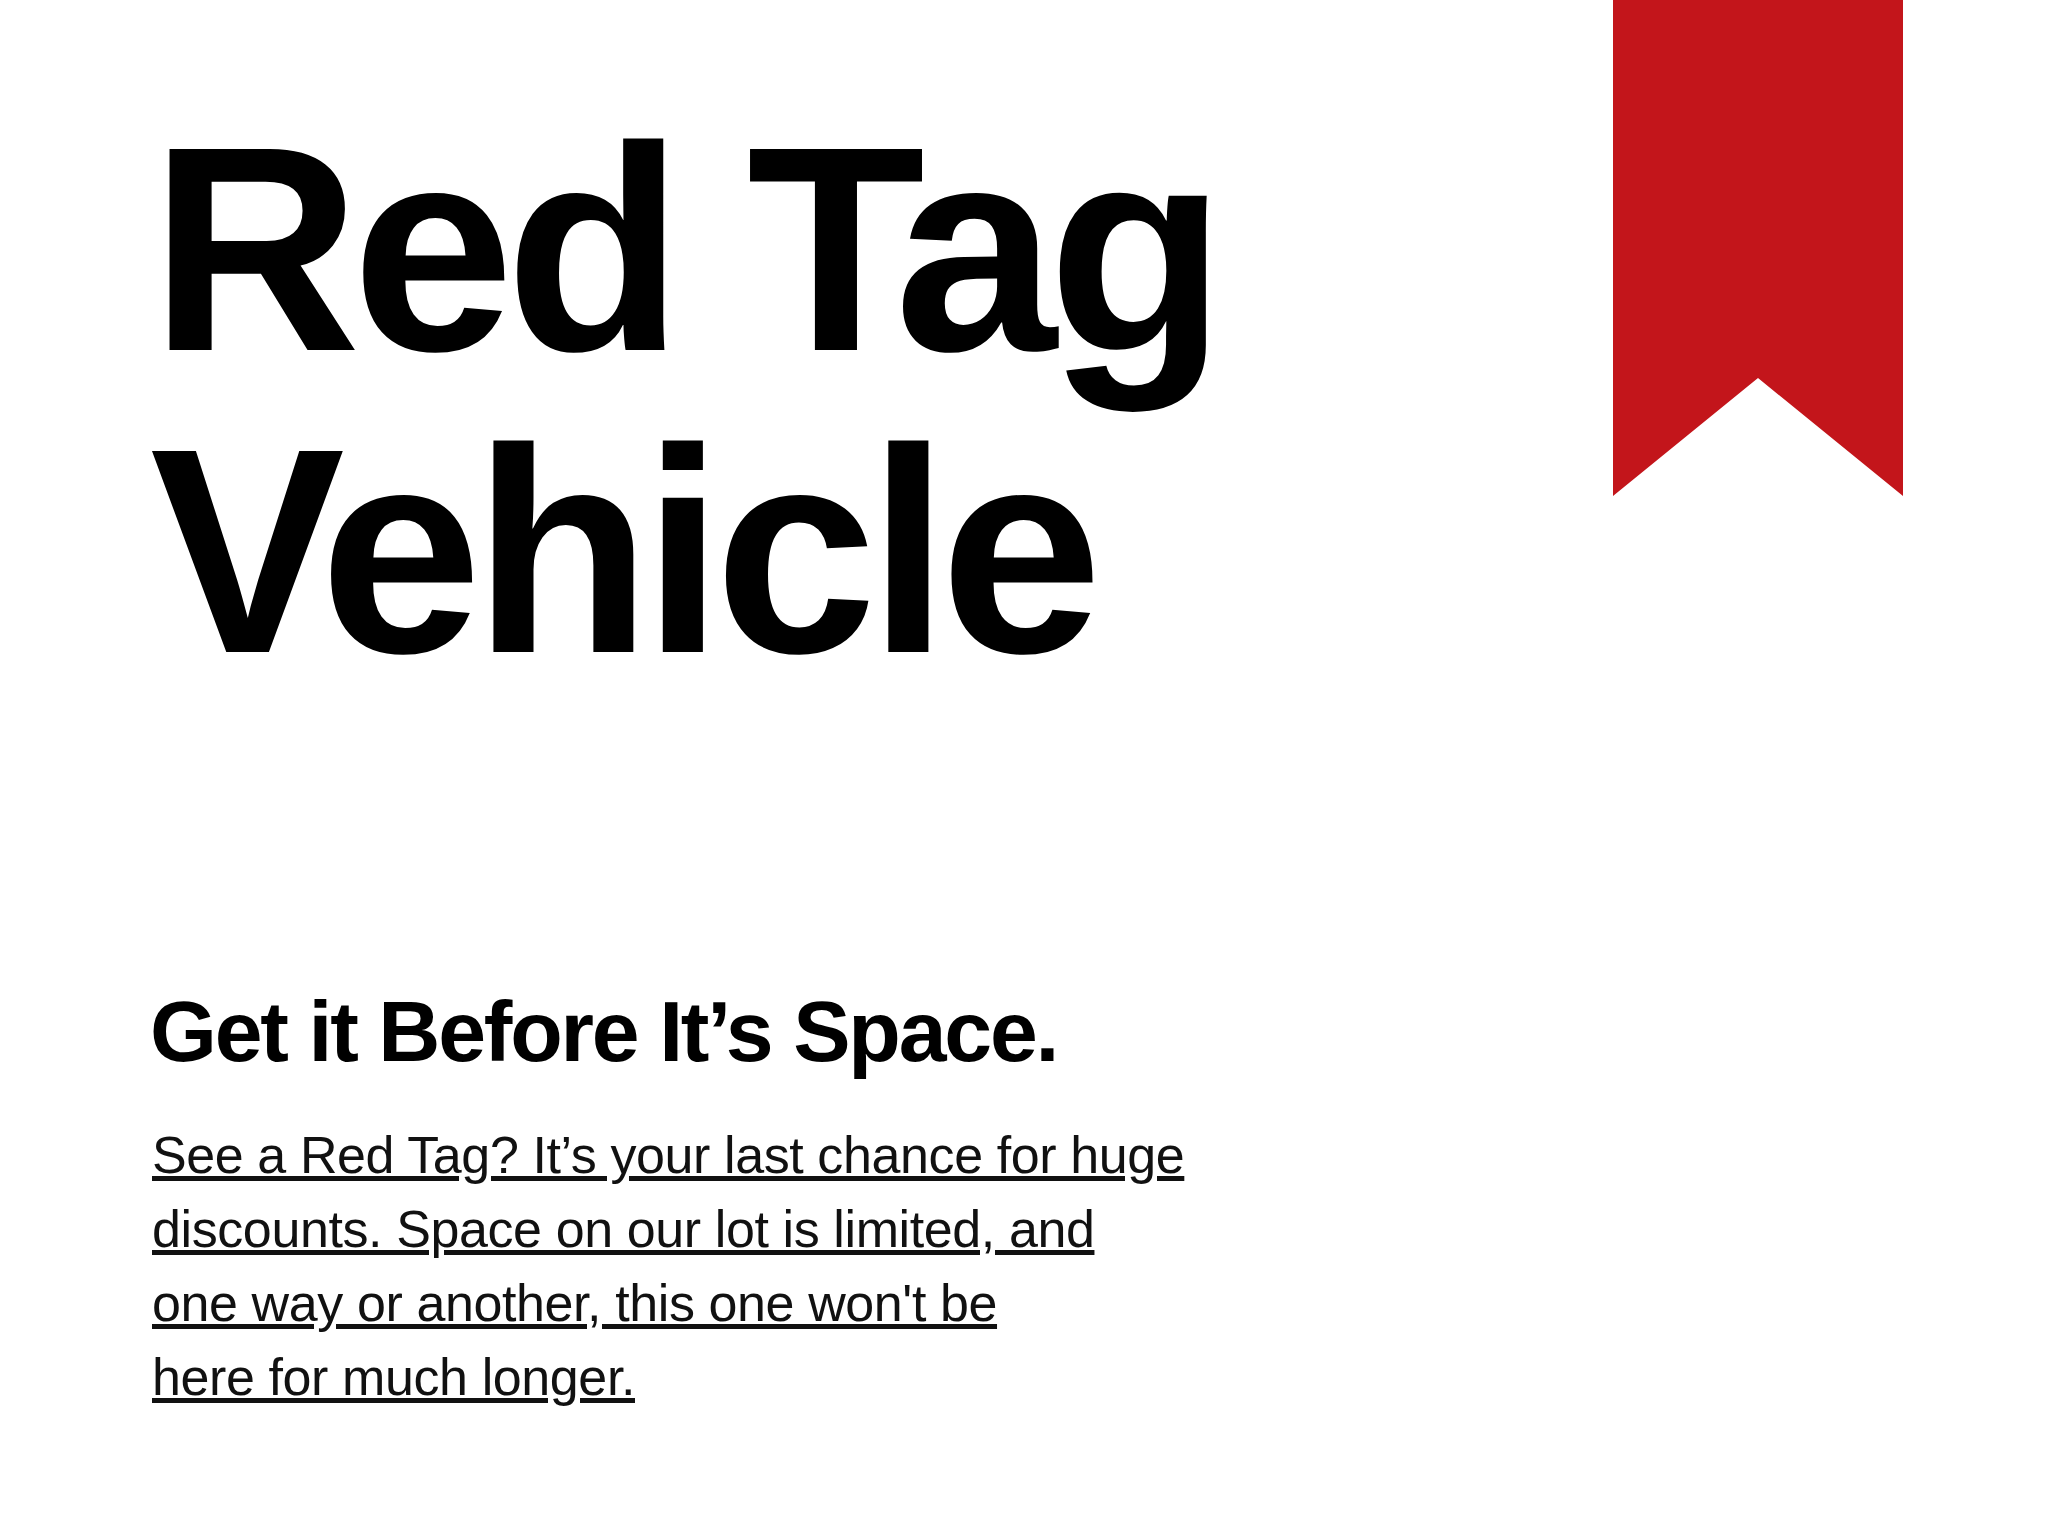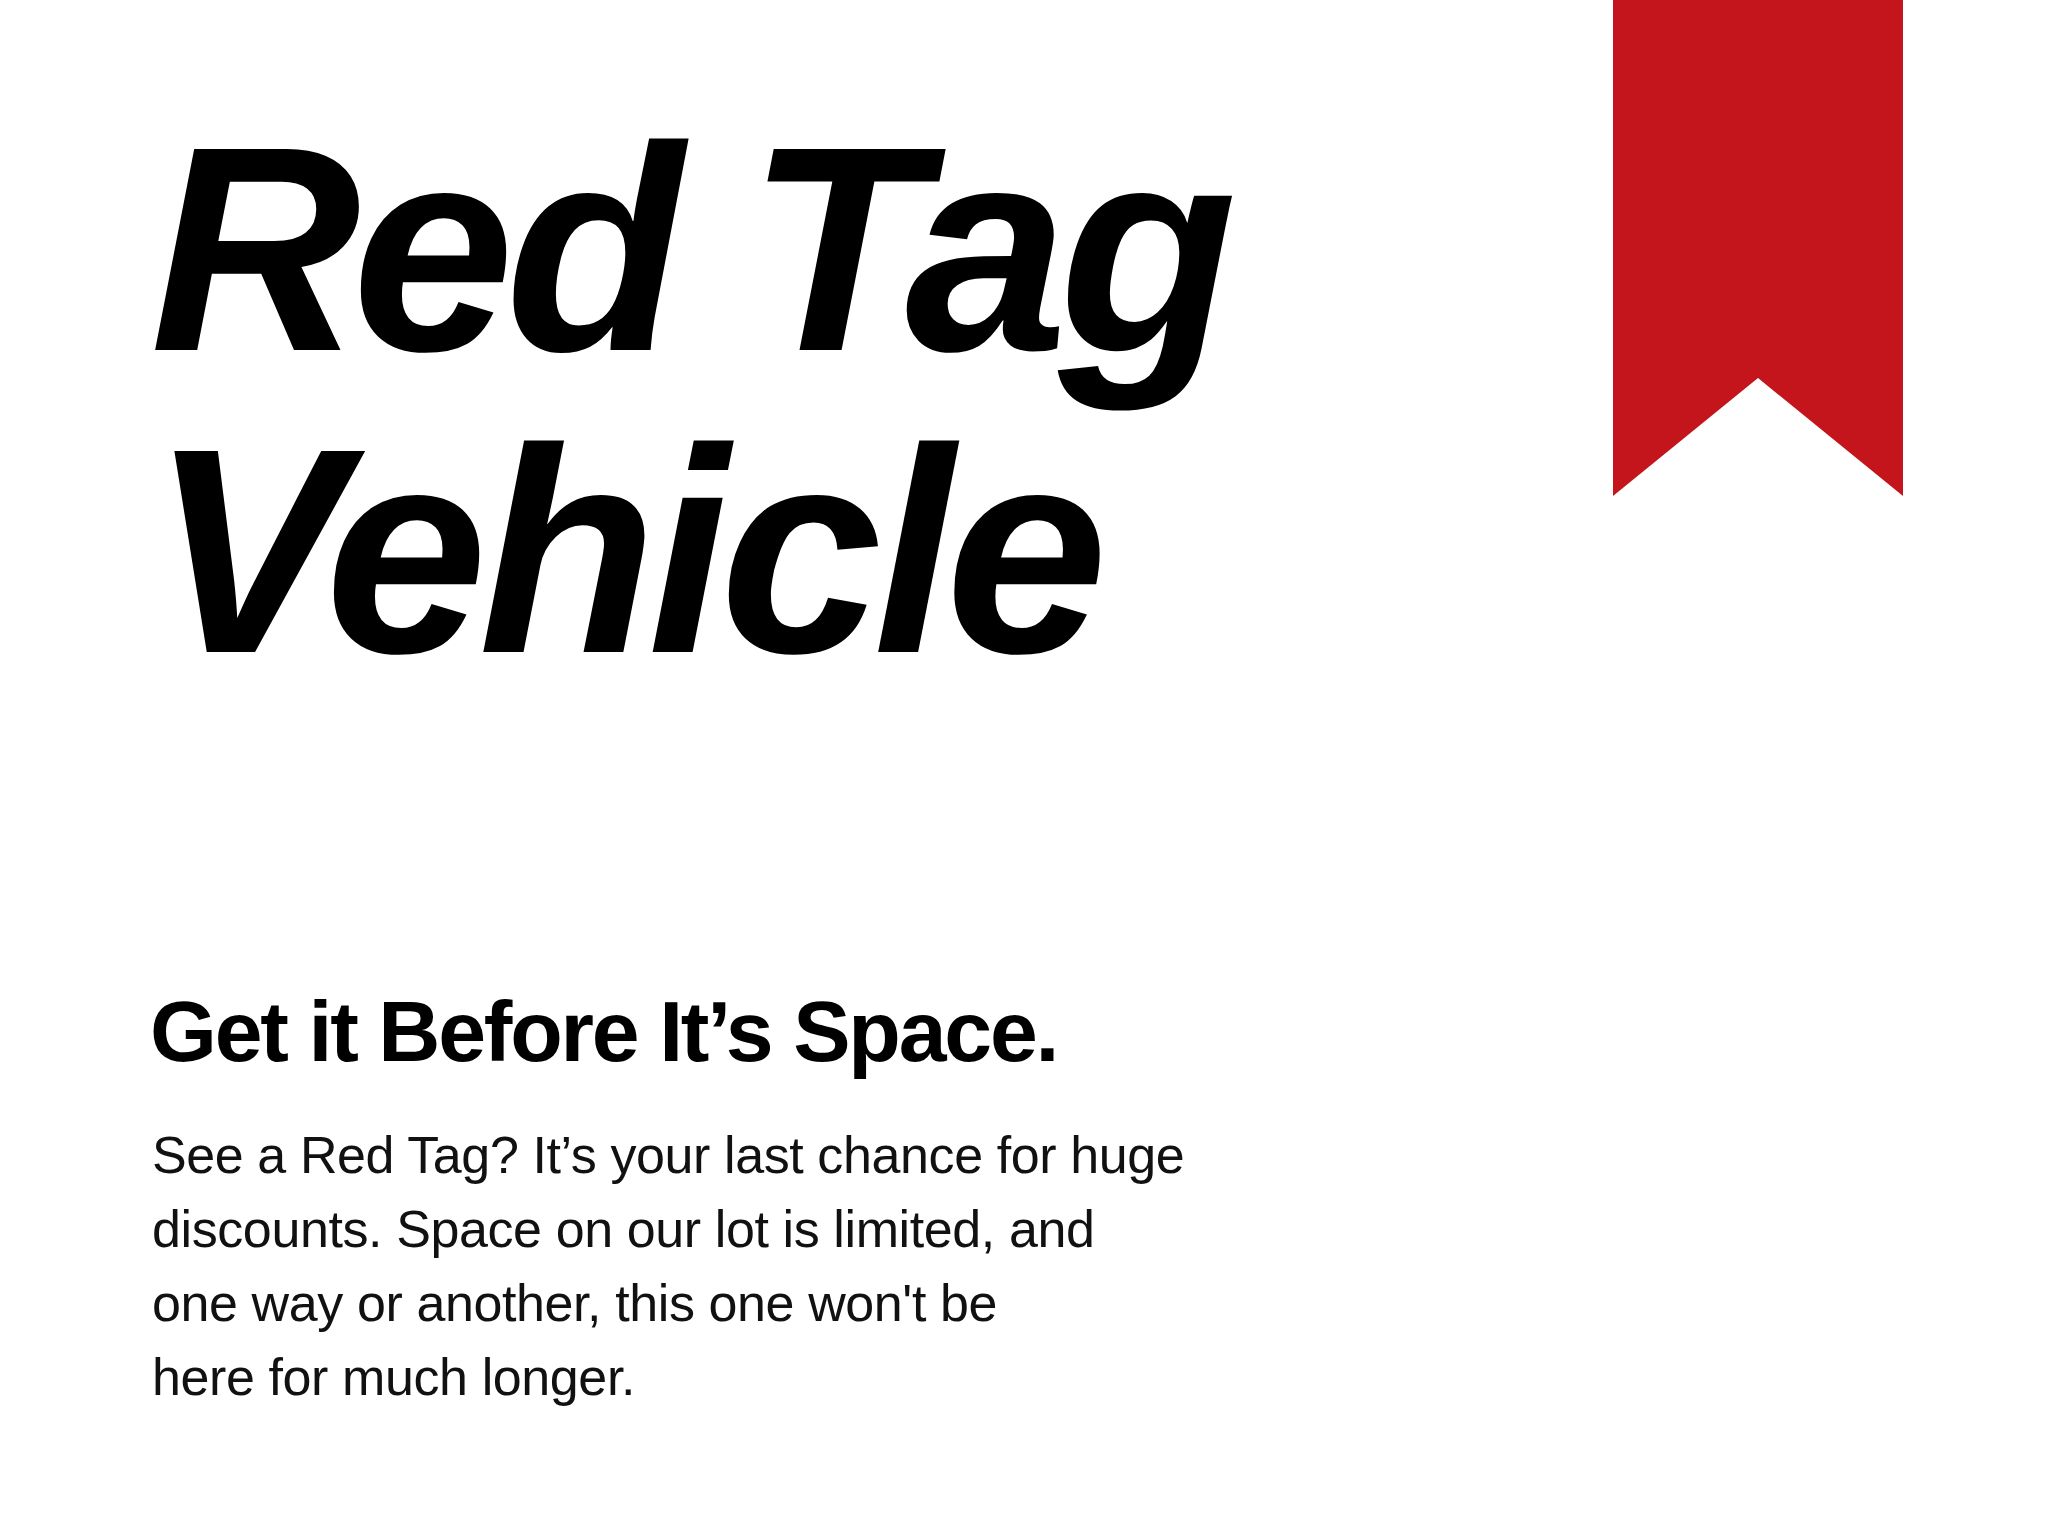--- a/index.html
+++ b/index.html
@@ -48,21 +48,20 @@
     top: 98px;
     width: 1340px;
     margin: 0;
     font-family: "Liberation Sans", "DejaVu Sans", sans-serif;
     font-weight: 700;
     font-size: 292px;
     line-height: 302px;
     letter-spacing: -9px;
     color: #000000;
     white-space: pre-line;
-    font-style: italic;
   }
 
   
   .subheadline {
     position: absolute;
     left: 150px;
     top: 983px;
     width: 1300px;
     margin: 0;
     font-family: "Liberation Sans", "DejaVu Sans", sans-serif;
@@ -80,20 +79,21 @@
     top: 1118px;
     width: 1120px;
     margin: 0;
     font-family: "Liberation Sans", "DejaVu Sans", sans-serif;
     font-weight: 400;
     font-size: 52px;
     line-height: 74px;
     letter-spacing: -0.4px;
     color: #111111;
     white-space: pre-line;
+    text-decoration: underline;
   }
 </style>
 </head>
 <body>
 
 <div class="poster">
 
   <div class="ribbon-wrap">
     <svg viewBox="0 0 290 496" xmlns="http://www.w3.org/2000/svg" aria-hidden="true">
       <polygon points="0,0 290,0 290,496 145,378 0,496" fill="#C3151B"></polygon>

